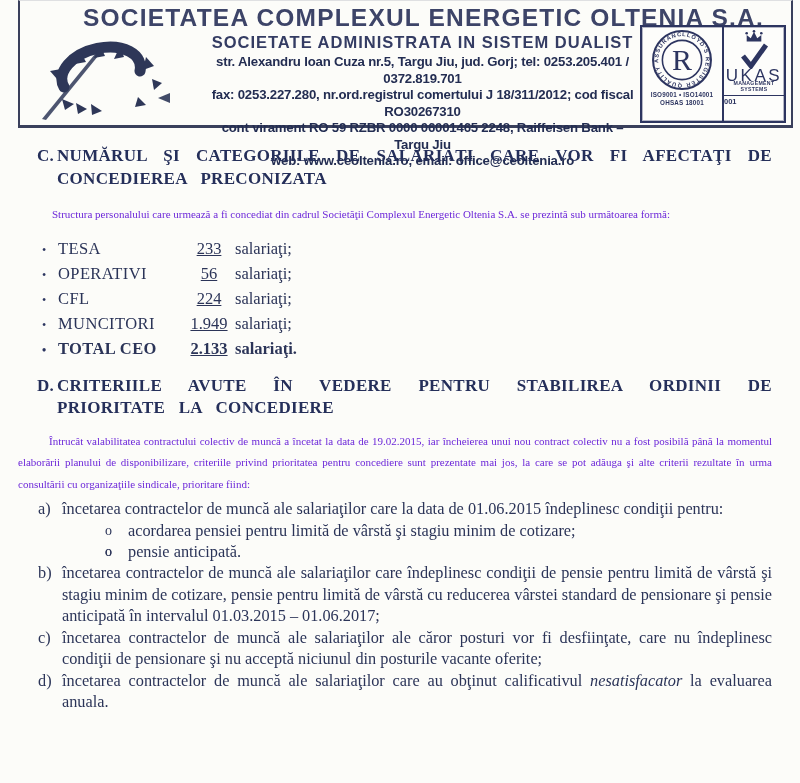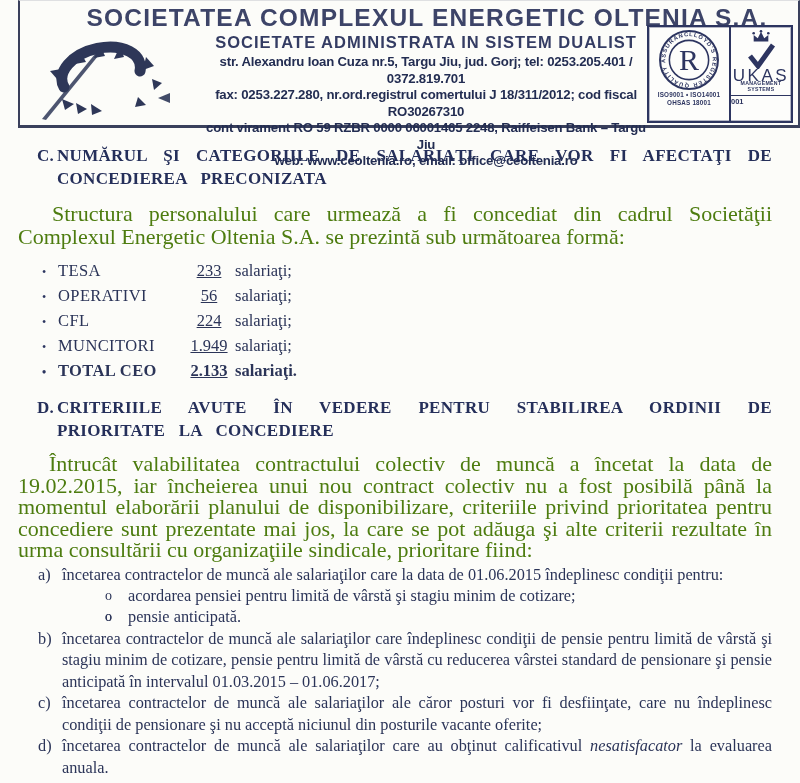--- a/index.html
+++ b/index.html
@@ -7,21 +7,21 @@
     width:800px;height:783px;overflow:hidden;
     background:#fbfbf8;
     font-family:"Liberation Serif", serif;
     color:#2b3458;
   }
   .page{position:relative;width:800px;height:783px;background:#fcfcf9;}
 
   
   .letterhead{
     position:relative;
-    margin:0 0 0 18px;
+    margin:0 7px 0 18px;
     height:124px;
     border-left:2px solid #3a405c;
     border-right:2px solid #3a405c;
     border-bottom:3px solid #3a405c;
     border-top:1px solid rgba(58,64,92,.15);
     font-family:"Liberation Sans", sans-serif;
     padding-left:36px;
   }
   .lh-title{
     margin:0;padding-top:3px;
@@ -69,21 +69,21 @@
     font-weight:bold;font-size:17px;line-height:22.5px;
     color:#252f5a;letter-spacing:.3px;word-spacing:9px;
     text-align:justify;
   }
   .sec-heading .sec-label{position:absolute;left:19px;word-spacing:0;}
   #heading-c{margin-top:17px;}
   #heading-d{margin-top:13px;}
 
   .para{
     margin:0;text-align:justify;
-    font-size:22px;line-height:22.5px;color:#4d7c0f;
+    font-size:11px;line-height:22.5px;color:#6d28d9;
   }
   #intro-c{margin-top:13px;text-indent:34px;}
   #intro-d{margin-top:11px;text-indent:31px;line-height:21.5px;}
 
   .staff{list-style:none;margin:11px 0 0 24px;padding:0;font-size:16.5px;}
   .staff li{display:flex;align-items:baseline;line-height:23px;}
   .staff .dot{width:16px;font-size:12px;color:#2c3560;}
   .staff .cat{width:132px;letter-spacing:.4px;}
   .staff .num{width:38px;text-align:center;text-decoration:underline;}
   .staff .unit{margin-left:7px;}

